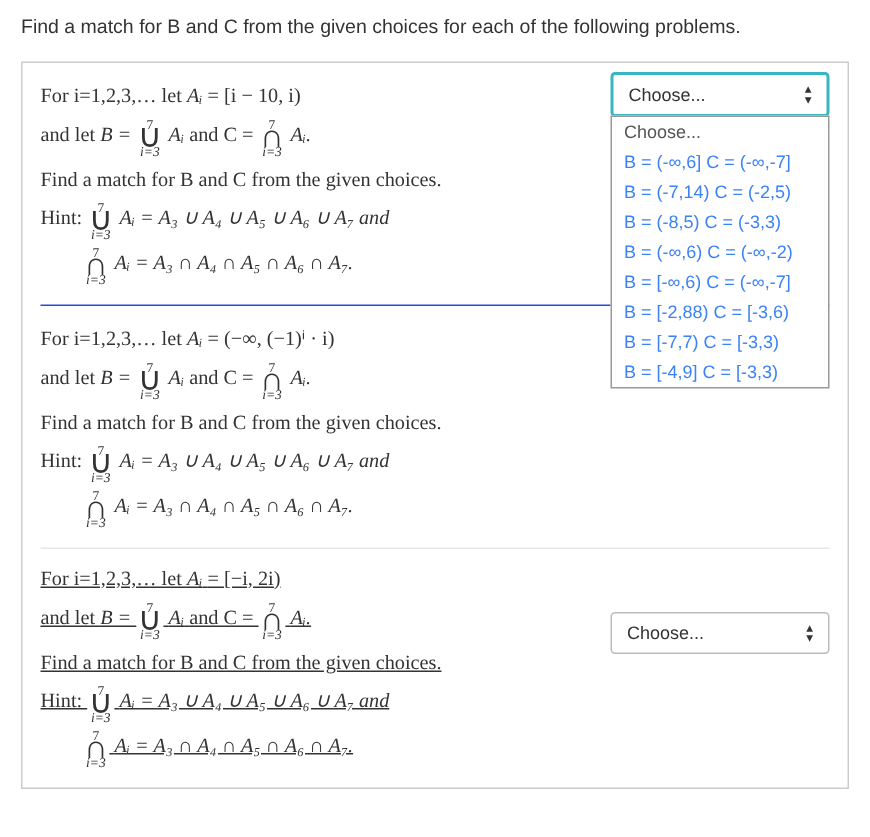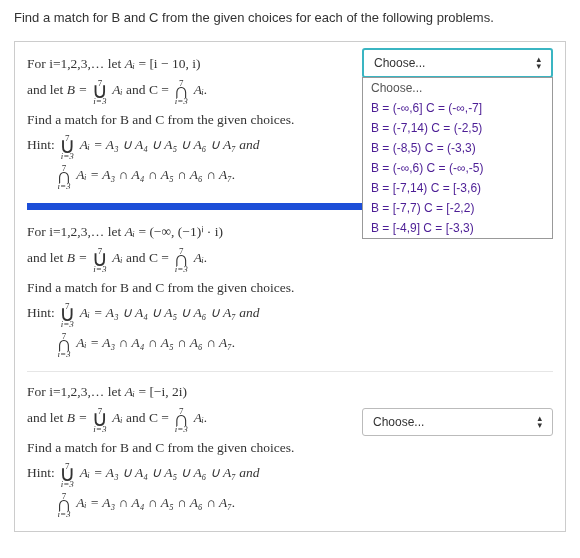--- a/index.html
+++ b/index.html
@@ -45,21 +45,21 @@
     bottom: -10px;
     left: 50%;
     transform: translateX(-50%);
     font-size: 9px;
     font-style: italic;
     white-space: nowrap;
   }
   .dropdown {
     position: absolute;
     right: 12px;
-    width: 191px;
+    width: 146px;
   }
   .dropdown-closed {
     border: 1px solid #bbb;
     border-radius: 3px;
     background: #fff;
     padding: 6px 10px;
     font-size: 12px;
     display: flex;
     justify-content: space-between;
     align-items: center;
@@ -82,21 +82,21 @@
   }
   .options {
     border: 1px solid #999;
     border-top: 1px solid #999;
     background: #fff;
     margin-top: -1px;
   }
   .opt {
     padding: 3px 8px;
     font-size: 12px;
-    color: #4c1d95;
+    color: #3b82f6;
     font-family: Arial, sans-serif;
   }
   .opt.head { color: #555; }
   .arrows {
     font-size: 9px;
     color: #333;
     line-height: 7px;
   }
   .d1 { top: 6px; }
   .d3 { top: 366px; }
@@ -113,23 +113,24 @@
       <div class="sel">
         <span>Choose...</span>
         <span class="arrows">▴<br>▾</span>
       </div>
     </div>
     <div class="options">
       <div class="opt head">Choose...</div>
       <div class="opt">B = (-∞,6] C = (-∞,-7]</div>
       <div class="opt">B = (-7,14) C = (-2,5)</div>
       <div class="opt">B = (-8,5) C = (-3,3)</div>
-      <div class="opt">B = (-∞,6) C = (-∞,-5)</div>
-      <div class="opt">B = [-7,14) C = [-3,6)</div>
-      <div class="opt">B = [-7,7) C = [-2,2)</div>
+      <div class="opt">B = (-∞,6) C = (-∞,-2)</div>
+      <div class="opt">B = [-∞,6) C = (-∞,-7]</div>
+      <div class="opt">B = [-2,88) C = [-3,6)</div>
+      <div class="opt">B = [-7,7) C = [-3,3)</div>
       <div class="opt">B = [-4,9] C = [-3,3)</div>
     </div>
   </div>
 
   <div class="problem">
     <div class="line">
       <span>For i=1,2,3,…   let </span>
       <span class="italic">Aᵢ</span>
       <span> = [i − 10, i)</span>
     </div>
@@ -149,21 +150,21 @@
       <span class="italic">Aᵢ</span>
       <span class="italic"> = A₃ ∪ A₄ ∪ A₅ ∪ A₆ ∪ A₇  and</span>
     </div>
     <div class="line" style="margin-top:12px; margin-left:28px;">
       <span class="big-op"><span class="op-sup">7</span><span>∩</span><span class="op-sub">i=3</span></span>
       <span class="italic">Aᵢ</span>
       <span class="italic"> = A₃ ∩ A₄ ∩ A₅ ∩ A₆ ∩ A₇.</span>
     </div>
   </div>
 
-  <div class="problem" style="border-top:7px solid #1d4ed8; padding-top:8px;">
+  <div class="problem" style="border-top:1px solid #1d4ed8; padding-top:8px;">
     <div class="line">
       <span>For i=1,2,3,…   let </span>
       <span class="italic">Aᵢ</span>
       <span> = (−∞, (−1)ⁱ · i)</span>
     </div>
     <div class="line" style="margin-top:10px;">
       <span>and let </span>
       <span class="italic">B = </span>
       <span class="big-op"><span class="op-sup">7</span><span>∪</span><span class="op-sub">i=3</span></span>
       <span class="italic">Aᵢ</span>
@@ -185,21 +186,21 @@
     </div>
   </div>
 
   <div class="dropdown d3">
     <div class="dropdown-closed">
       <span>Choose...</span>
       <span class="arrows">▴<br>▾</span>
     </div>
   </div>
 
-  <div class="problem" style="border-top:1px solid #e6e6e6; padding-top:8px; margin-bottom:0;">
+  <div class="problem" style="border-top:1px solid #e6e6e6; padding-top:8px; margin-bottom:0;text-decoration:underline;">
     <div class="line">
       <span>For i=1,2,3,…   let </span>
       <span class="italic">Aᵢ</span>
       <span> = [−i, 2i)</span>
     </div>
     <div class="line" style="margin-top:10px;">
       <span>and let </span>
       <span class="italic">B = </span>
       <span class="big-op"><span class="op-sup">7</span><span>∪</span><span class="op-sub">i=3</span></span>
       <span class="italic">Aᵢ</span>

